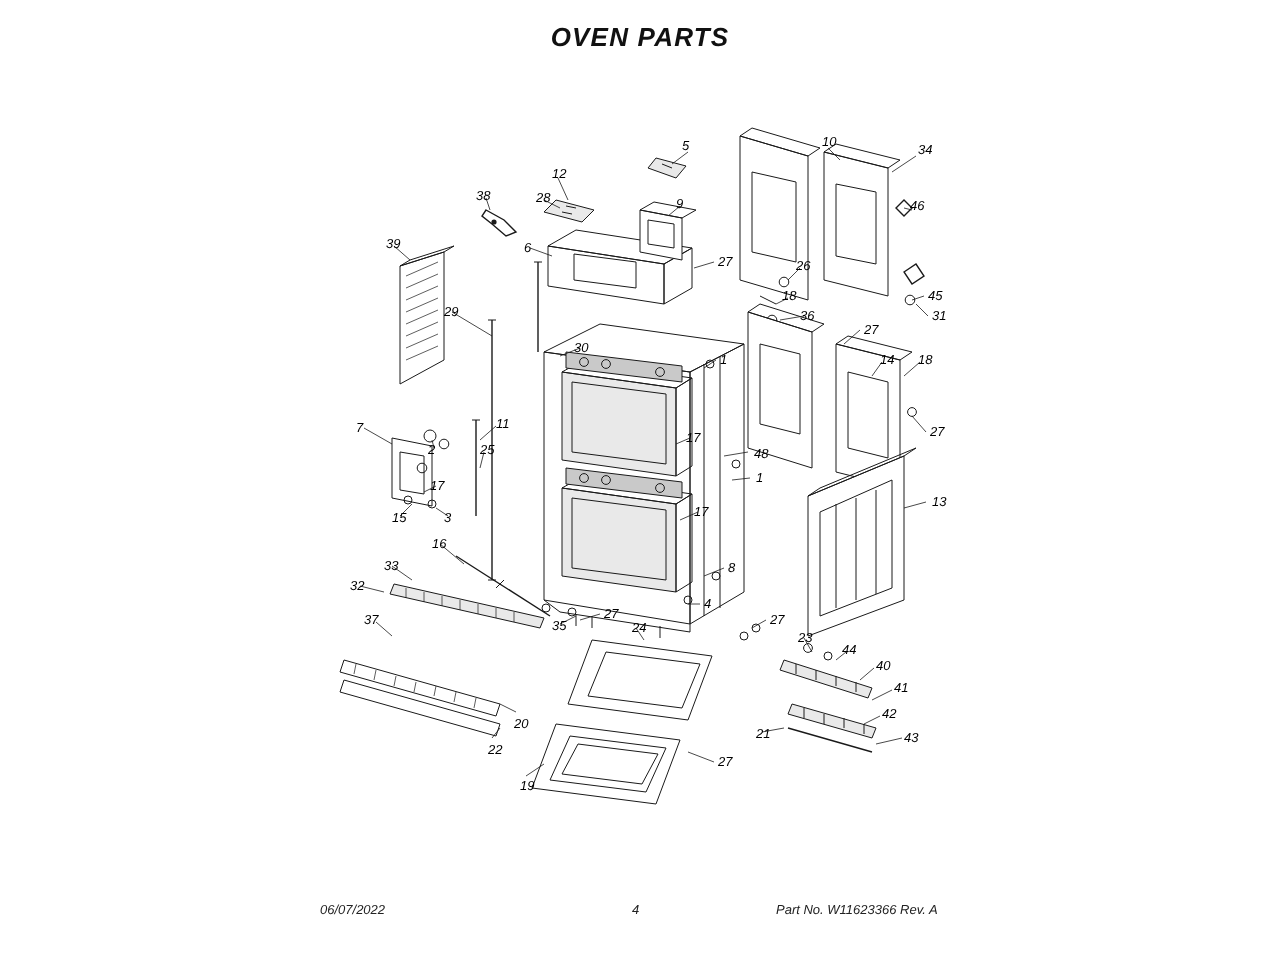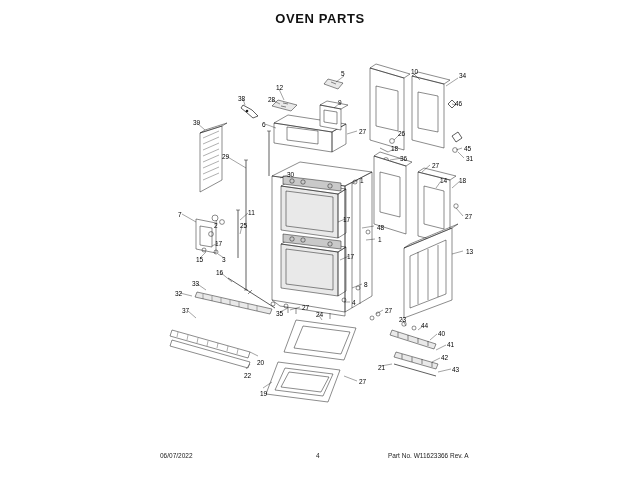--- a/index.html
+++ b/index.html
@@ -13,20 +13,21 @@
     font-family: "Liberation Sans", sans-serif;
     color: #1a1a1a;
     position: relative;
     overflow: hidden;
   }
   #sheet {
     position: absolute;
     inset: 0;
     width: 516px;
     height: 480px;
+    font-style: italic;
   }
   .title {
     position: absolute;
     top: 11px;
     left: 0;
     width: 640px;
     text-align: center;
     font-size: 13px;
     font-weight: bold;
     letter-spacing: 0.6px;

